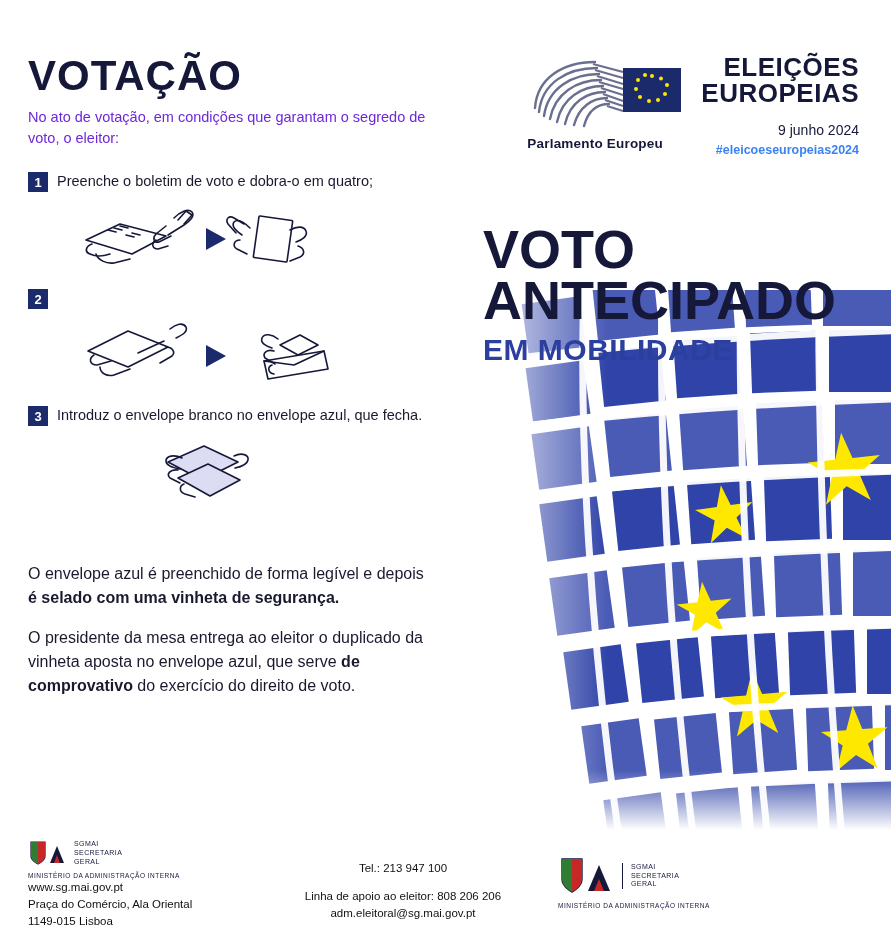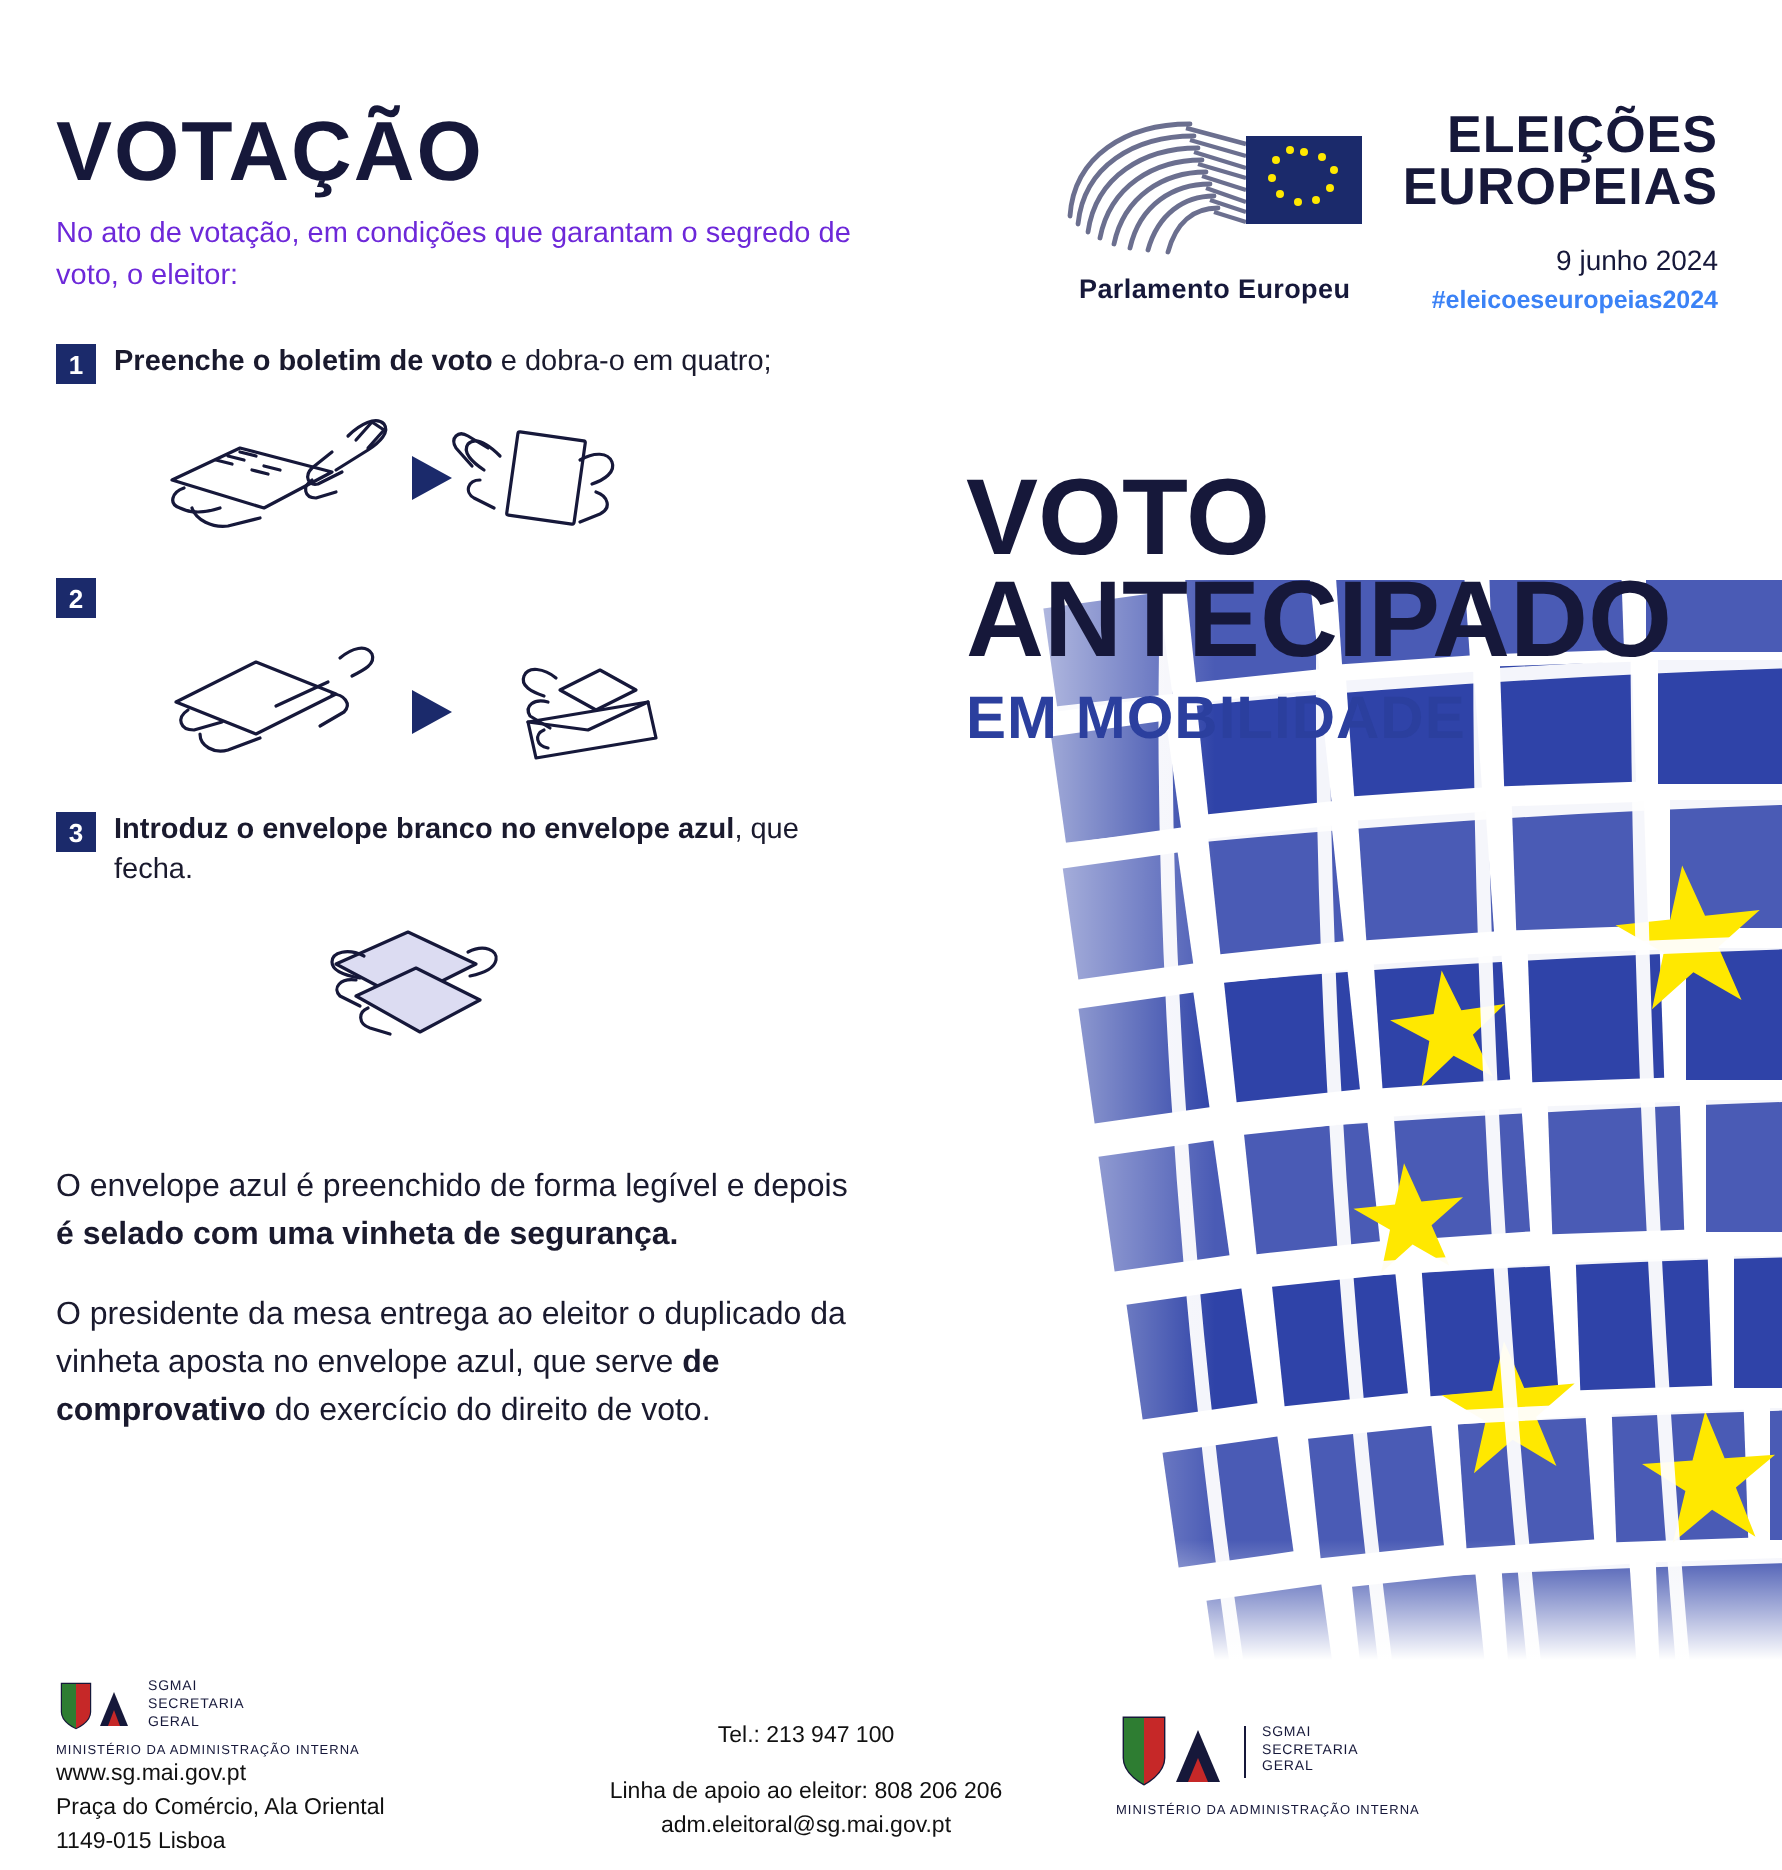--- a/index.html
+++ b/index.html
@@ -54,21 +54,21 @@
     align-items: center;
     justify-content: center;
     flex: 0 0 auto;
     margin-top: 1px;
   }
   .step-text {
     font-size: 14.5px;
     line-height: 1.4;
     max-width: 370px;
   }
-  .step-text b { font-weight: bold; }
+  .step-text b { font-weight: normal; }
 
   .illus {
     margin: 8px 0 16px 50px;
     height: 72px;
   }
   .illus.center { margin-left: 120px; }
 
   .para {
     font-size: 16px;
     line-height: 1.5;
@@ -87,21 +87,21 @@
     overflow: hidden;
   }
 
   .ep-header {
     position: absolute;
     top: 52px; right: 32px;
     display: flex;
     align-items: flex-start;
     gap: 14px;
   }
-  .ep-logo-block { text-align: center; padding-top: 4px; }
+  .ep-logo-block { text-align: left; padding-top: 4px; }
   .ep-logo-sub {
     font-size: 13.5px;
     font-weight: bold;
     color: #16183a;
     margin-top: 4px;
     letter-spacing: .2px;
   }
   .elect-block { text-align: right; padding-top: 2px; }
   .elect-l1, .elect-l2 {
     font-size: 26px; font-weight: bold;
@@ -110,21 +110,21 @@
   }
   .elect-date {
     font-size: 14px; color: #16183a; margin-top: 16px;
   }
   .elect-tag {
     font-size: 12.5px; font-weight: bold; color: #3b82f6; margin-top: 5px;
   }
 
   .big-title {
     position: absolute;
-    left: 28px; top: 234px;
+    left: 28px; top: 224px;
     z-index: 5;
   }
   .big-title .l1, .big-title .l2 {
     font-size: 54px;
     font-weight: bold;
     color: #16183a;
     line-height: 0.95;
     letter-spacing: 0px;
   }
   .big-title .l3 {

